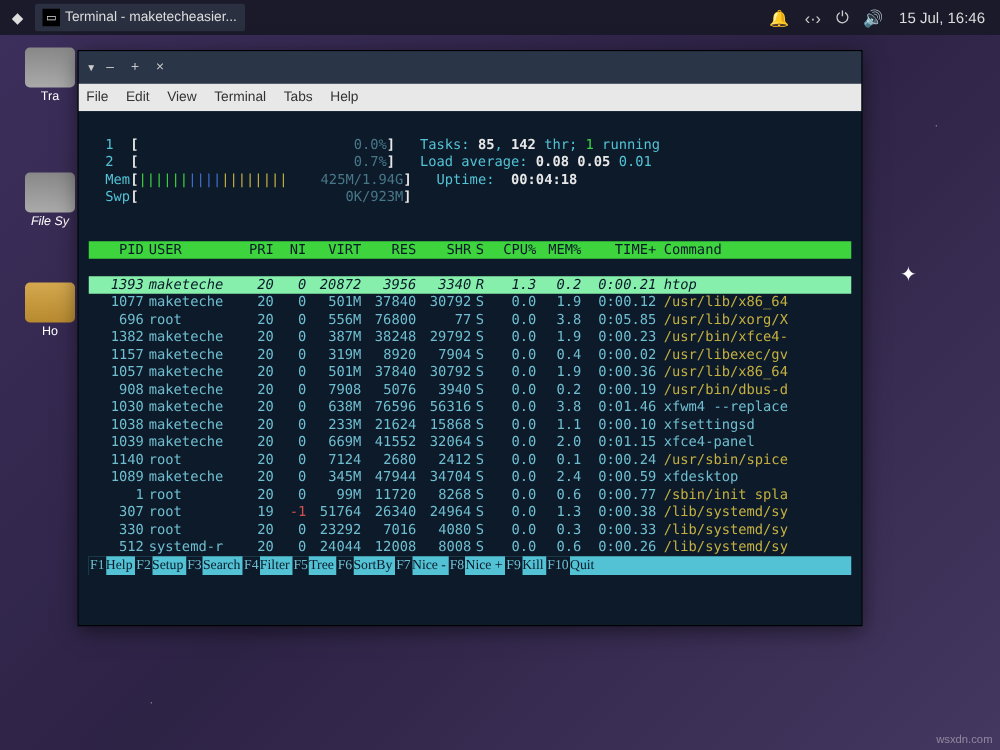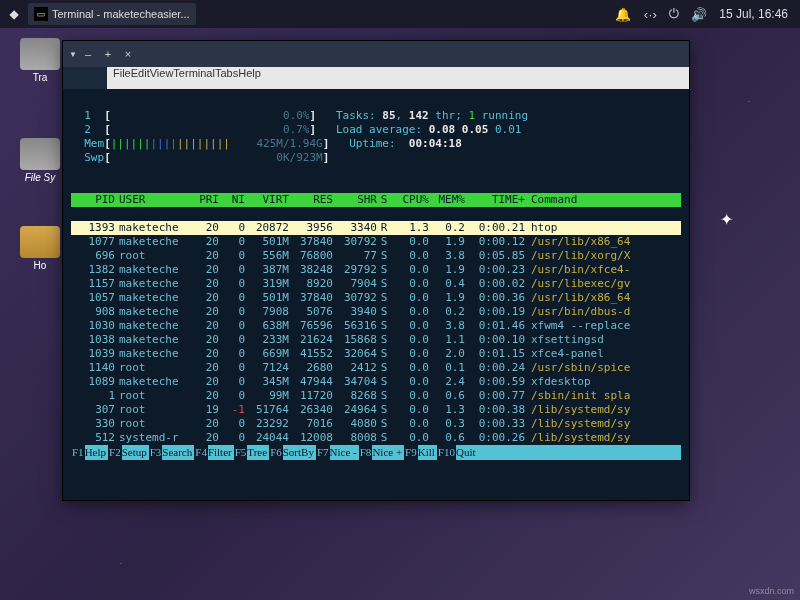--- a/index.html
+++ b/index.html
@@ -49,41 +49,41 @@
   display: flex; align-items: center;
   color: #ccc; font-size: 11px;
   padding: 0 6px;
 }
 .titlebar-drop { width: 12px; font-size: 8px; }
 .titlebar-title { flex: 1; text-align: center; font-weight: bold; }
 .win-btns { display: flex; gap: 6px; }
 .win-btn { width: 14px; height: 14px; display: flex; align-items: center; justify-content: center; font-size: 11px; }
 .menubar {
   height: 22px; background: #e8e8e8;
-  display: flex; align-items: flex-start;
-  padding: 0 6px; 
-  font-size: 11px; color: #333; margin-left: 44px;
+  display: flex; align-items: center;
+  padding: 0 6px; gap: 14px;
+  font-size: 11px; color: #333;
 }
 .term-body {
   font-family: "DejaVu Sans Mono", monospace;
   font-size: 11px; line-height: 14px;
   color: #6fbecf; background: #0d1a2a;
   padding: 6px 8px 12px;
   white-space: pre;
 }
 .cyan { color: #52c2d4; }
 .white { color: #e8e8e8; font-weight: bold; }
 .gray { color: #477788; }
 .green-bright { color: #3dd43d; }
 .yellow { color: #c4b040; }
 .header-row {
   background: #3dd43d; color: #0a1a2a;
   display: flex; padding: 0;
 }
-.sel-row { background: #fef9c3; color: #0a1a2a; display: flex; }
+.sel-row { background: #86efac; color: #0a1a2a; display: flex; font-style: italic; }
 .proc-row { display: flex; color: #6fbecf; }
 .c-pid { width: 44px; text-align: right; }
 .c-user { width: 74px; padding-left: 4px; }
 .c-pri { width: 30px; text-align: right; }
 .c-ni { width: 26px; text-align: right; }
 .c-virt { width: 44px; text-align: right; }
 .c-res { width: 44px; text-align: right; }
 .c-shr { width: 44px; text-align: right; }
 .c-s { width: 14px; text-align: center; }
 .c-cpu { width: 38px; text-align: right; }

